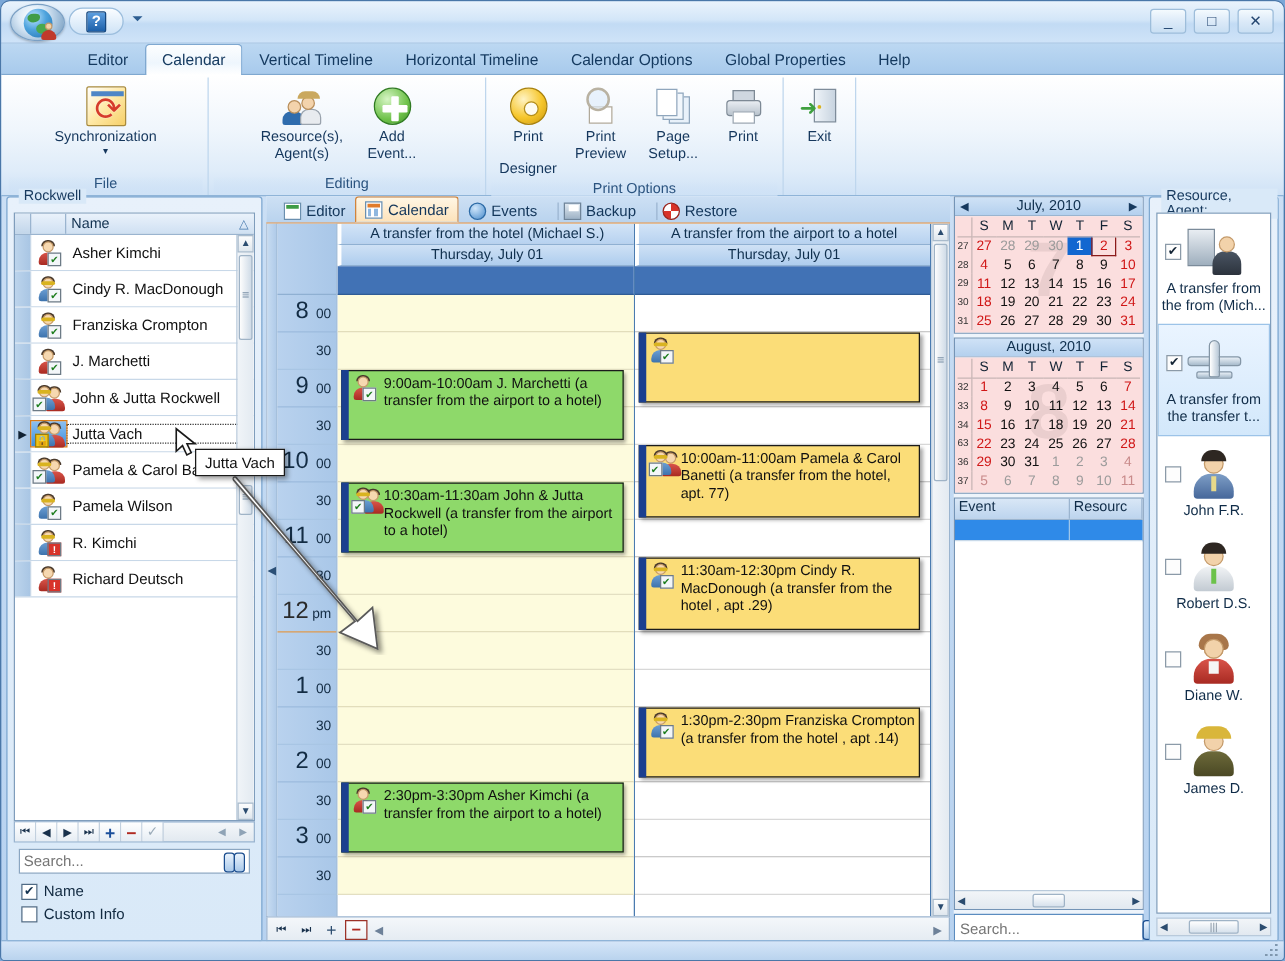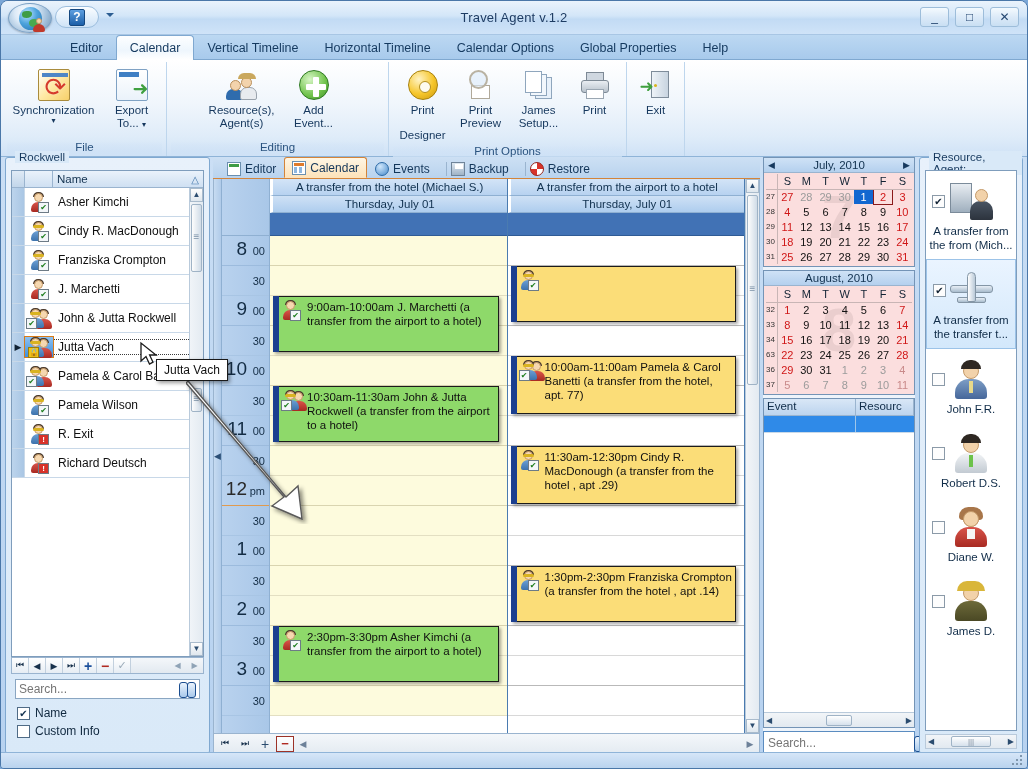--- a/index.html
+++ b/index.html
@@ -562,21 +562,20 @@
       <div class="globe"></div>
       <div class="person">
         <div class="head"></div>
           <div class="body"></div>
       </div>
     </div>
     <div class="qat-help">
       <div class="qbox">?</div>
     </div>
     <div class="qat-drop"></div>
-    <div class="title-text">Travel Agent v.1.2</div>
     <div class="win-btns">
       <div class="win-btn">_</div>
       <div class="win-btn">□</div>
       <div class="win-btn">✕</div>
     </div>
   </div>
 
   <div class="ribbon-tabs">
     <div class="rtab">Editor</div>
     <div class="rtab active">Calendar</div>
@@ -589,28 +588,20 @@
 
   <div class="ribbon">
 
     <div class="rgroup" style="width:164px">
       <div class="rg-items">
         <div class="rbtn" style="width:94px">
           <div class="ricon ic-sync"></div>
           <div class="lab">Synchronization</div>
           <div class="caret">▾</div>
         </div>
-        <div class="rbtn" style="width:62px">
-          <div class="ricon ic-export"></div>
-          <div class="lab">Export</div>
-          <div class="lab" style="margin-top:0">
-            <span>To...</span>
-            <span style="font-size:8px">▾</span>
-          </div>
-        </div>
       </div>
       <div class="rg-label">File</div>
     </div>
 
     <div class="rgroup" style="width:222px">
       <div class="rg-items">
         <div class="rbtn">
           <div class="ricon ic-people">
             <div class="b1"></div>
               <div class="b2"></div>
@@ -644,21 +635,21 @@
           </div>
           <div class="lab">Print</div>
           <div class="lab" style="margin-top:0">Preview</div>
         </div>
         <div class="rbtn" style="width:58px">
           <div class="ricon ic-pages">
             <div class="p p3"></div>
               <div class="p p2"></div>
               <div class="p p1"></div>
           </div>
-          <div class="lab">James</div>
+          <div class="lab">Page</div>
           <div class="lab" style="margin-top:0">Setup...</div>
         </div>
         <div class="rbtn" style="width:54px">
           <div class="ricon ic-printer">
             <div class="top"></div>
               <div class="body"></div>
               <div class="pap"></div>
           </div>
           <div class="lab">Print</div>
         </div>
@@ -834,21 +825,21 @@
             <div class="ind"></div>
             <div class="ava">
               <div class="av blue">
                   <div class="hr"></div>
                   <div class="hd"></div>
                   <div class="glass"></div>
                   <div class="bd"></div>
                   <div class="badge warn">!</div>
                 </div>
             </div>
-            <div class="nm">R. Exit</div>
+            <div class="nm">R. Kimchi</div>
           </div>
 
           <div class="trow">
             <div class="ind"></div>
             <div class="ava">
               <div class="av red">
                   <div class="hr"></div>
                   <div class="hd"></div>
                   <div class="bd"></div>
                   <div class="badge warn">!</div>

